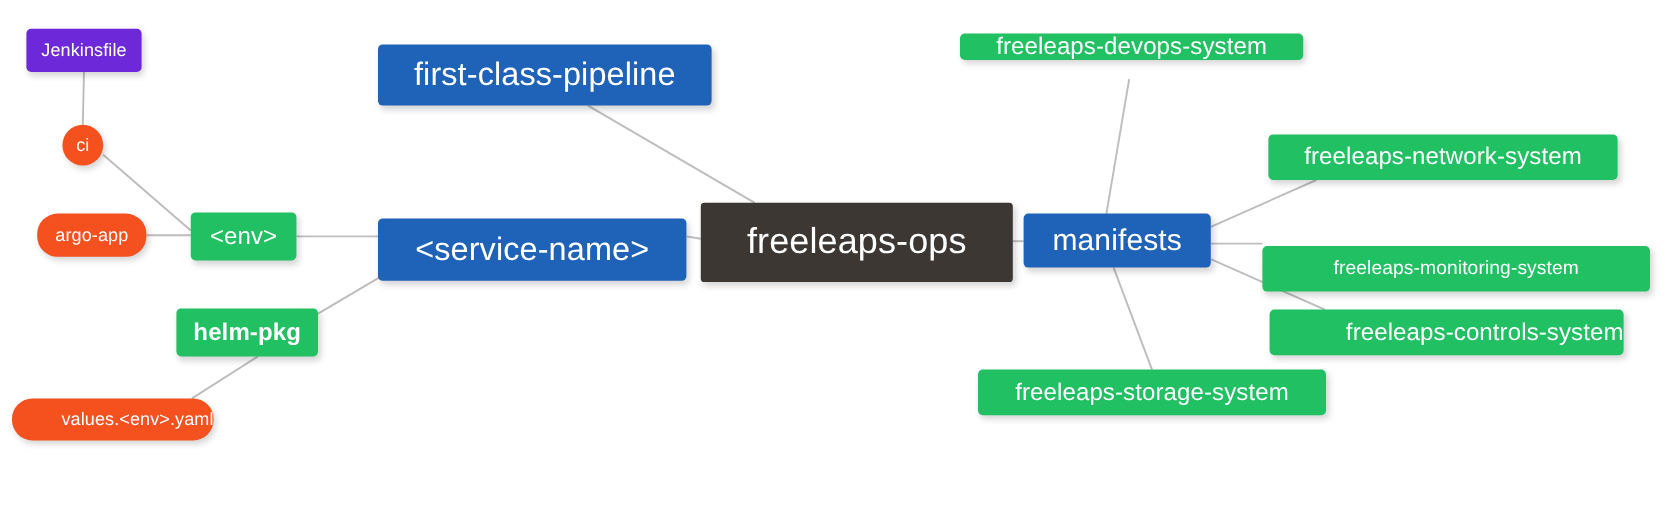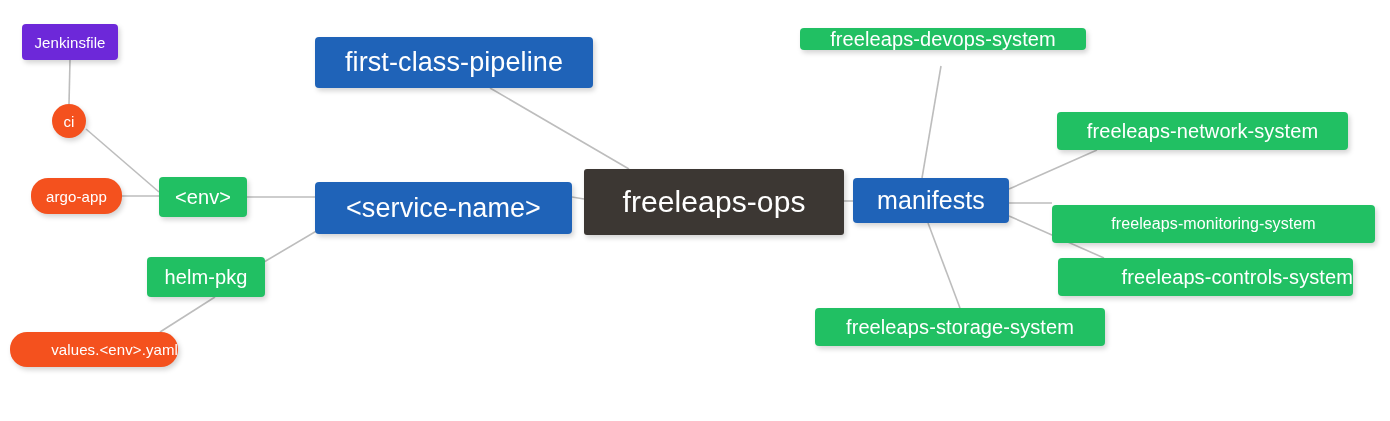--- a/index.html
+++ b/index.html
@@ -79,21 +79,21 @@
       </div>
       <div class="node red" style="left: 52px; top: 104px; width: 34px; height: 34px; font-size: 15px;">
         <span>ci</span>
       </div>
       <div class="node red" style="left: 31px; top: 178px; width: 91px; height: 36px; font-size: 15px;">
         <span>argo-app</span>
       </div>
       <div class="node green" style="left: 159px; top: 177px; width: 88px; height: 40px; font-size: 20px;">
         <span>&lt;env&gt;</span>
       </div>
-      <div class="node green" style="left: 147px; top: 257px; width: 118px; height: 40px; font-size: 20px;">
+      <div class="node green" style="left: 147px; top: 257px; width: 118px; height: 40px; font-size: 20px; font-weight: bold;">
         <span>helm-pkg</span>
       </div>
       <div class="node red" style="left: 10px; top: 332px; width: 168px; height: 35px; font-size: 15px; justify-content: flex-end;">
         <span>values.&lt;env&gt;.yaml</span>
       </div>
       <div class="node blue" style="left: 315px; top: 37px; width: 278px; height: 51px; font-size: 27px;">
         <span>first-class-pipeline</span>
       </div>
       <div class="node blue" style="left: 315px; top: 171px; width: 257px; height: 52px; font-size: 27px; margin-top: 11px;">
         <span>&lt;service-name&gt;</span>

